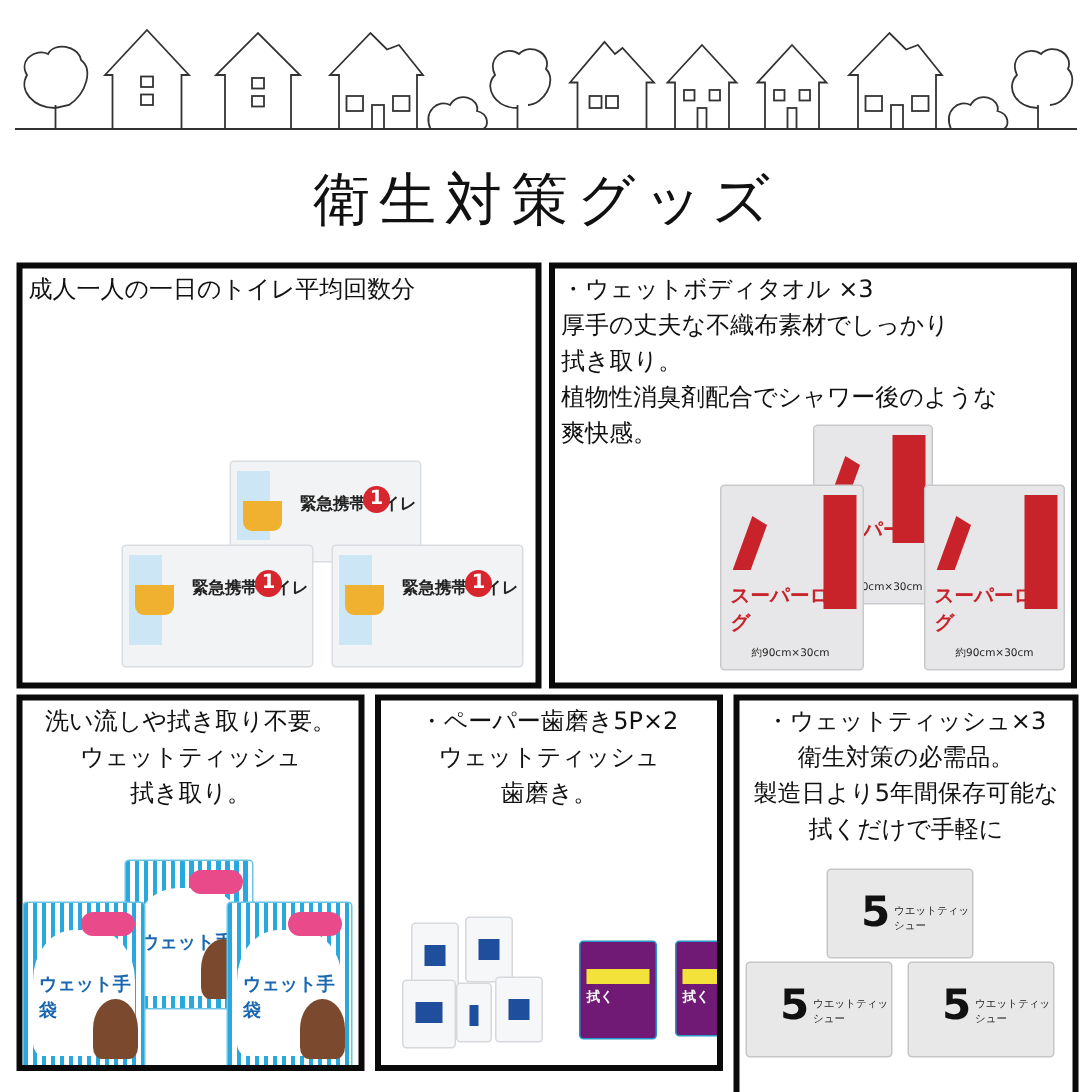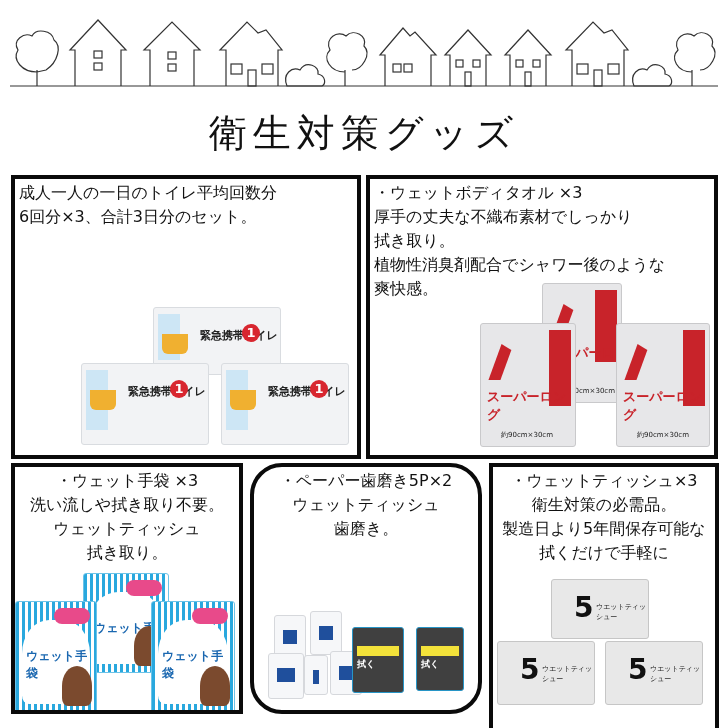--- a/index.html
+++ b/index.html
@@ -12,21 +12,21 @@
     font-family: "DejaVu Sans", sans-serif; font-size: 38px; font-weight: 300;
     letter-spacing: 6px; color: #111;
   }
 
   .panel {
     position: absolute; border: 4px solid #0a0a0a; background: #fff; overflow: hidden;
   }
   .p1 { left: 11px; top: 175px; width: 350px; height: 284px; }
   .p2 { left: 366px; top: 175px; width: 352px; height: 284px; }
   .p3 { left: 11px; top: 463px; width: 232px; height: 251px; }
-  .p4 { left: 250px; top: 463px; width: 232px; height: 251px; border-radius: 32px; }
+  .p4 { left: 250px; top: 463px; width: 232px; height: 251px; }
   .p5 { left: 489px; top: 463px; width: 230px; height: 323px; }
 
   .text { position: absolute; left: 4px; right: 4px; top: 2px;
     font-family: "DejaVu Sans", sans-serif; font-size: 16px; line-height: 24px; color: #111; white-space: nowrap; }
   .text.center { text-align: center; }
   .text span { display: block; }
 
   
   .pack { position: absolute; border-radius: 3px; }
   .toilet { background: #f2f3f5; border: 1px solid #d9dce0; }
@@ -42,21 +42,21 @@
   .towel .size { position: absolute; left: 20px; bottom: 6px; font-size: 7px; color: #222; }
 
   .glove { background: repeating-linear-gradient(90deg, #29a8de 0 3px, #ffffff 3px 6px); border: 1px solid #6cc3e8; }
   .glove .inner { position: absolute; left: 6px; top: 18px; right: 6px; bottom: 8px; background: #fff; border-radius: 40% 40% 10% 10%; }
   .glove .pink { position: absolute; right: 6px; top: 6px; width: 36px; height: 16px; background: #e84a8a; border-radius: 8px; }
   .glove .name { position: absolute; left: 10px; top: 46px; font-size: 12px; font-weight: bold; color: #1a67b0; }
   .glove .face { position: absolute; right: 4px; bottom: 6px; width: 30px; height: 40px; background: #7b4a2e; border-radius: 50% 50% 20% 20%; }
 
   .paper { background: #f6f7f9; border: 1px solid #d6d8dc; }
   .paper .lbl { position: absolute; left: 8px; top: 14px; right: 8px; height: 14px; background: #1f4f9c; }
-  .tooth { background: #404040; border: 1px solid #2795c6; }
+  .tooth { background: #701a75; border: 1px solid #2795c6; margin-left: 34px; }
   .tooth .yellow { position: absolute; left: 4px; right: 4px; top: 18px; height: 10px; background: #f3e23a; }
   .tooth .txt { position: absolute; left: 4px; top: 30px; font-size: 9px; color: #fff; font-weight: bold; }
 
   .tissue { background: #e8e8e8; border: 1px solid #c6c6c6; }
   .tissue .five { position: absolute; left: 22px; top: 14px; font-size: 28px; font-weight: bold; color: #111; line-height: 1; }
   .tissue .txt { position: absolute; left: 44px; top: 22px; font-size: 7px; color: #222; }
 </style>
 </head>
 <body>
 
@@ -104,21 +104,20 @@
   <path d="M634 86 C629 74 639 66 647 70 C653 60 667 66 665 74 C673 76 673 84 669 86 Z"></path>
 
   <path d="M692 86 V70 M692 72 C677 72 670 58 678 50 C672 38 686 30 694 36 C702 28 716 36 712 46 C720 54 710 70 700 70"></path>
 </svg>
 
 <div class="title">衛生対策グッズ</div>
 
 <div class="panel p1">
   <div class="text">
     <span>成人一人の一日のトイレ平均回数分</span>
-    <span>6回分×3、合計3日分のセット。</span>
   </div>
   <div class="pack toilet" style="left:138px; top:128px; width:128px; height:68px;">
     <div class="stripe"></div>
       <div class="seat"></div>
     <div class="logo1">緊急携帯トイレ</div>
     <div class="circle">1</div>
   </div>
   <div class="pack toilet" style="left:66px; top:184px; width:128px; height:82px;">
     <div class="stripe"></div>
       <div class="seat"></div>
@@ -156,21 +155,20 @@
   <div class="pack towel" style="left:246px; top:144px; width:94px; height:124px;">
     <div class="red"></div>
       <div class="fig"></div>
     <div class="name">スーパーロング</div>
     <div class="size">約90cm×30cm</div>
   </div>
 </div>
 
 <div class="panel p3">
   <div class="text center">
-    <span>・ウェット手袋 ×3</span>
     <span>洗い流しや拭き取り不要。</span>
     <span>ウェットティッシュ</span>
     <span>拭き取り。</span>
   </div>
   <div class="pack glove" style="left:68px; top:106px; width:86px; height:100px;">
     <div class="inner"></div>
       <div class="pink"></div>
     <div class="name">ウェット手袋</div>
     <div class="face"></div>
   </div>

